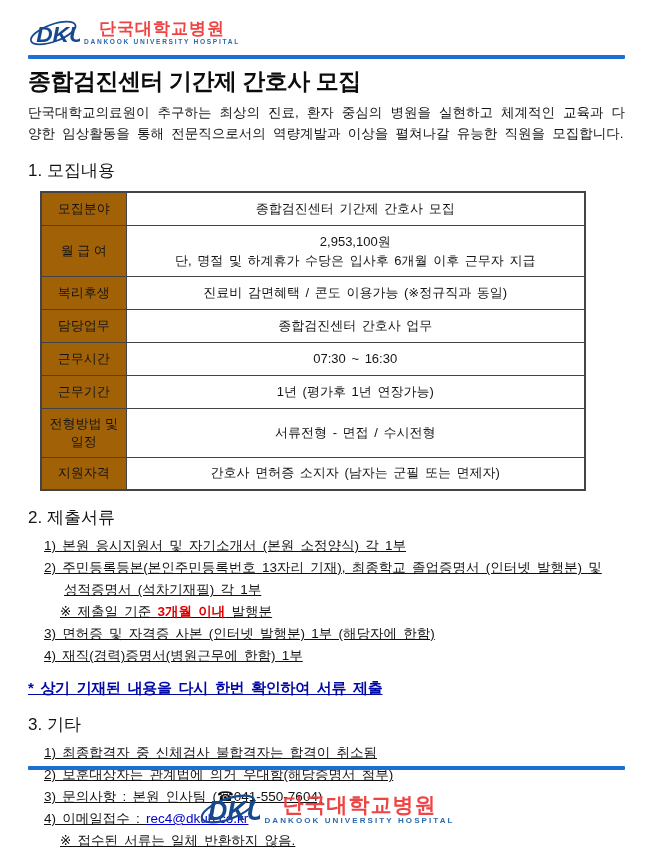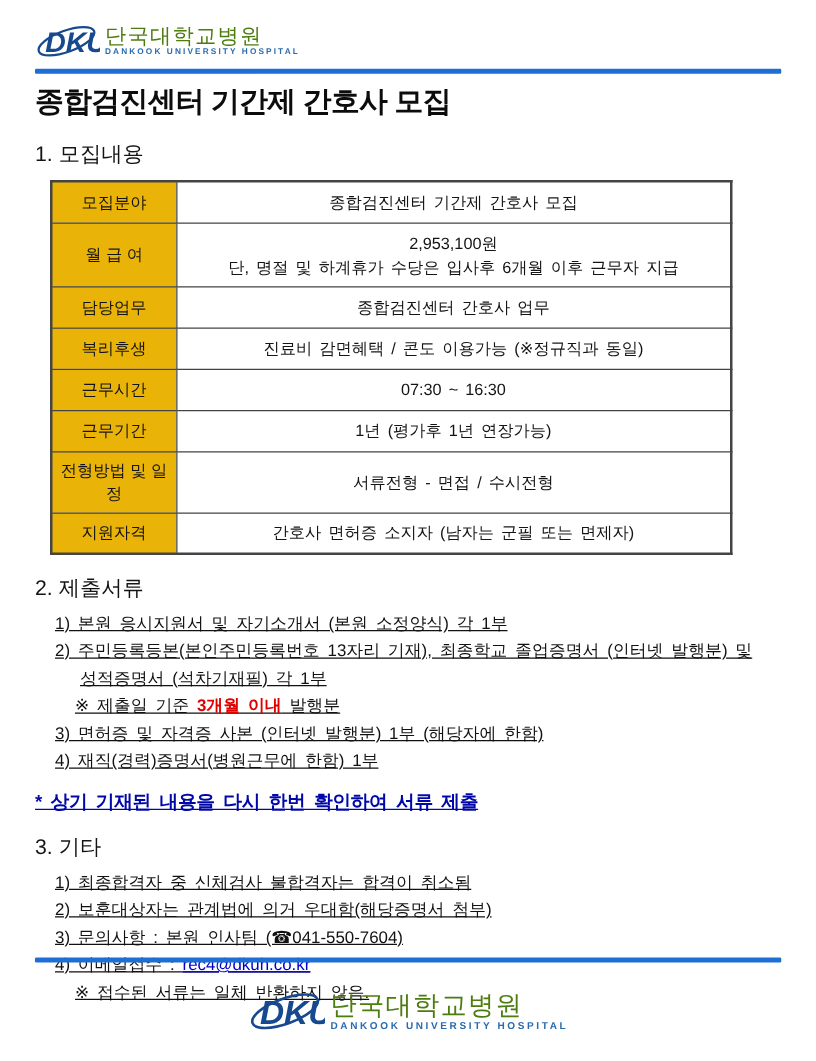--- a/index.html
+++ b/index.html
@@ -13,21 +13,21 @@
     background: #ffffff;
     overflow: hidden;
   }
   .content { padding: 15px 28px 0 28px; }
 
   
   .logo { display: flex; align-items: center; gap: 4px; }
   .logo-mark { flex: 0 0 auto; }
   .logo-textcol { display: flex; flex-direction: column; line-height: 1; }
   .logo-ko {
-    font-size: 17px; font-weight: 400; color: #4d7c0f; letter-spacing: 1px;
+    font-size: 17px; font-weight: 700; color: #ef4444; letter-spacing: 1px; text-align: center;
   }
   .logo-en {
     margin-top: 2px; font-size: 6.6px; font-weight: 700; letter-spacing: 1.7px;
     color: #2a6bb0;
   }
   .logo-lg .logo-ko { font-size: 21px; }
   .logo-lg .logo-en { font-size: 8px; letter-spacing: 2.1px; }
 
   
   .rule { height: 4px; background: #1d6fd6; border-radius: 1px; }
@@ -54,21 +54,21 @@
     table-layout: fixed;
     font-size: 13px; color: #141414;
     border: 2px solid #444;
   }
   table.recruit th, table.recruit td {
     border: 1px solid #444;
     text-align: center; vertical-align: middle;
     padding: 6px 4px;
   }
   table.recruit th {
-    width: 100px; background: #eab308; font-weight: 500;
+    width: 85px; background: #a16207; font-weight: 500;
   }
   table.recruit td { height: 33px; word-spacing: 2px; }
   td.salary { line-height: 19px; }
 
   
   .doc-list { margin: 6px 0 0 16px; font-size: 13.5px; line-height: 21px; word-spacing: 2.5px; }
   .doc-line { margin-top: 1px; text-decoration: underline; }
   .sub-note { padding-left: 16px; }
   .wrap-indent { padding-left: 20px; }
 
@@ -98,43 +98,44 @@
       </svg>
       <div class="logo-textcol">
         <div class="logo-ko">단국대학교병원</div>
         <div class="logo-en">DANKOOK UNIVERSITY HOSPITAL</div>
       </div>
     </div>
 
     <div class="rule header-rule"></div>
 
     <h1 class="page-title">종합검진센터 기간제 간호사 모집</h1>
+    <p class="intro">단국대학교의료원이 추구하는 최상의 진료, 환자 중심의 병원을 실현하고 체계적인 교육과 다양한 임상활동을 통해 전문직으로서의 역량계발과 이상을 펼쳐나갈 유능한 직원을 모집합니다.</p>
 
     <div class="sec-heading">1. 모집내용</div>
 
     <table class="recruit">
       <tbody>
         <tr>
           <th>모집분야</th>
           <td>종합검진센터 기간제 간호사 모집</td>
         </tr>
         <tr>
           <th>월 급 여</th>
           <td class="salary">
             <div>2,953,100원</div>
             <div>단, 명절 및 하계휴가 수당은 입사후 6개월 이후 근무자 지급</div>
           </td>
         </tr>
         <tr>
+          <th>복리후생</th>
+          <td>진료비 감면혜택 / 콘도 이용가능 (※정규직과 동일)</td>
+        </tr>
+        <tr>
           <th>담당업무</th>
           <td>종합검진센터 간호사 업무</td>
-        </tr>
-        <tr>
-          <th>복리후생</th>
-          <td>진료비 감면혜택 / 콘도 이용가능 (※정규직과 동일)</td>
         </tr>
         <tr>
           <th>근무시간</th>
           <td>07:30 ~ 16:30</td>
         </tr>
         <tr>
           <th>근무기간</th>
           <td>1년 (평가후 1년 연장가능)</td>
         </tr>
         <tr>

